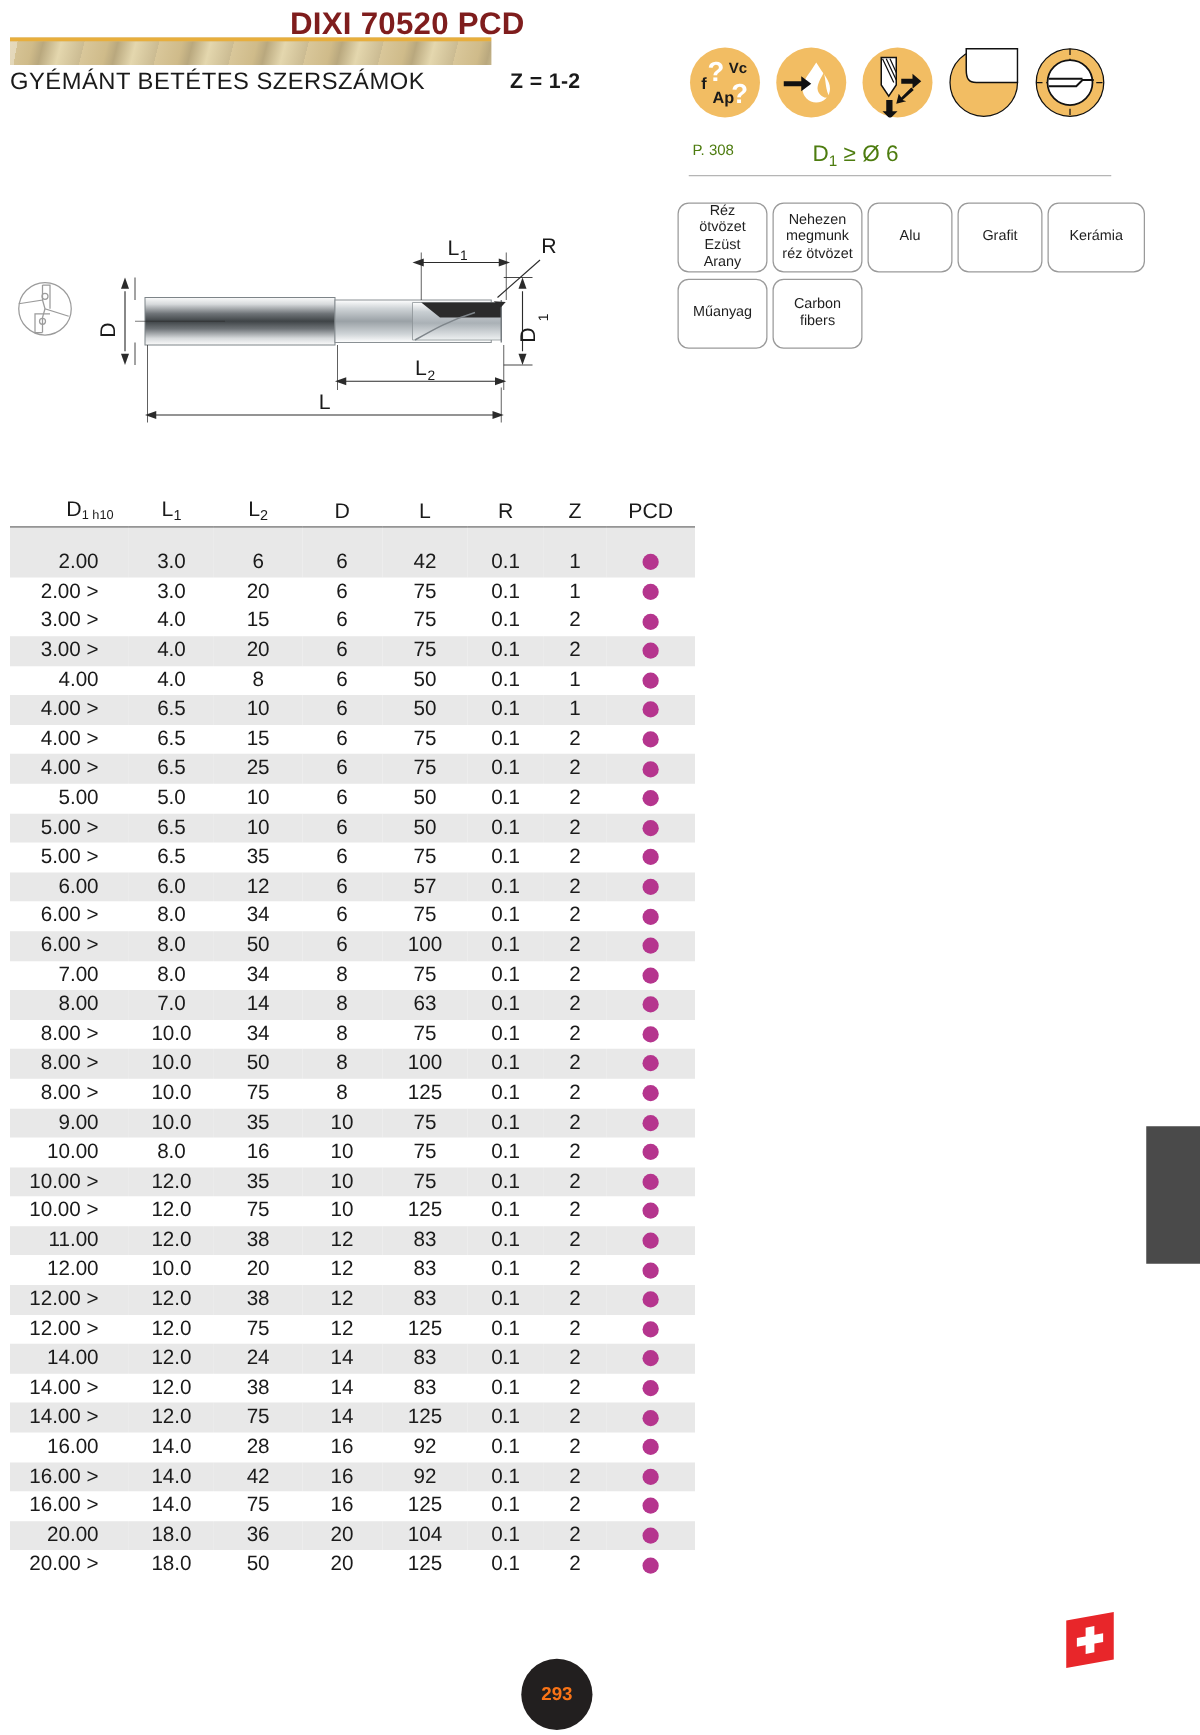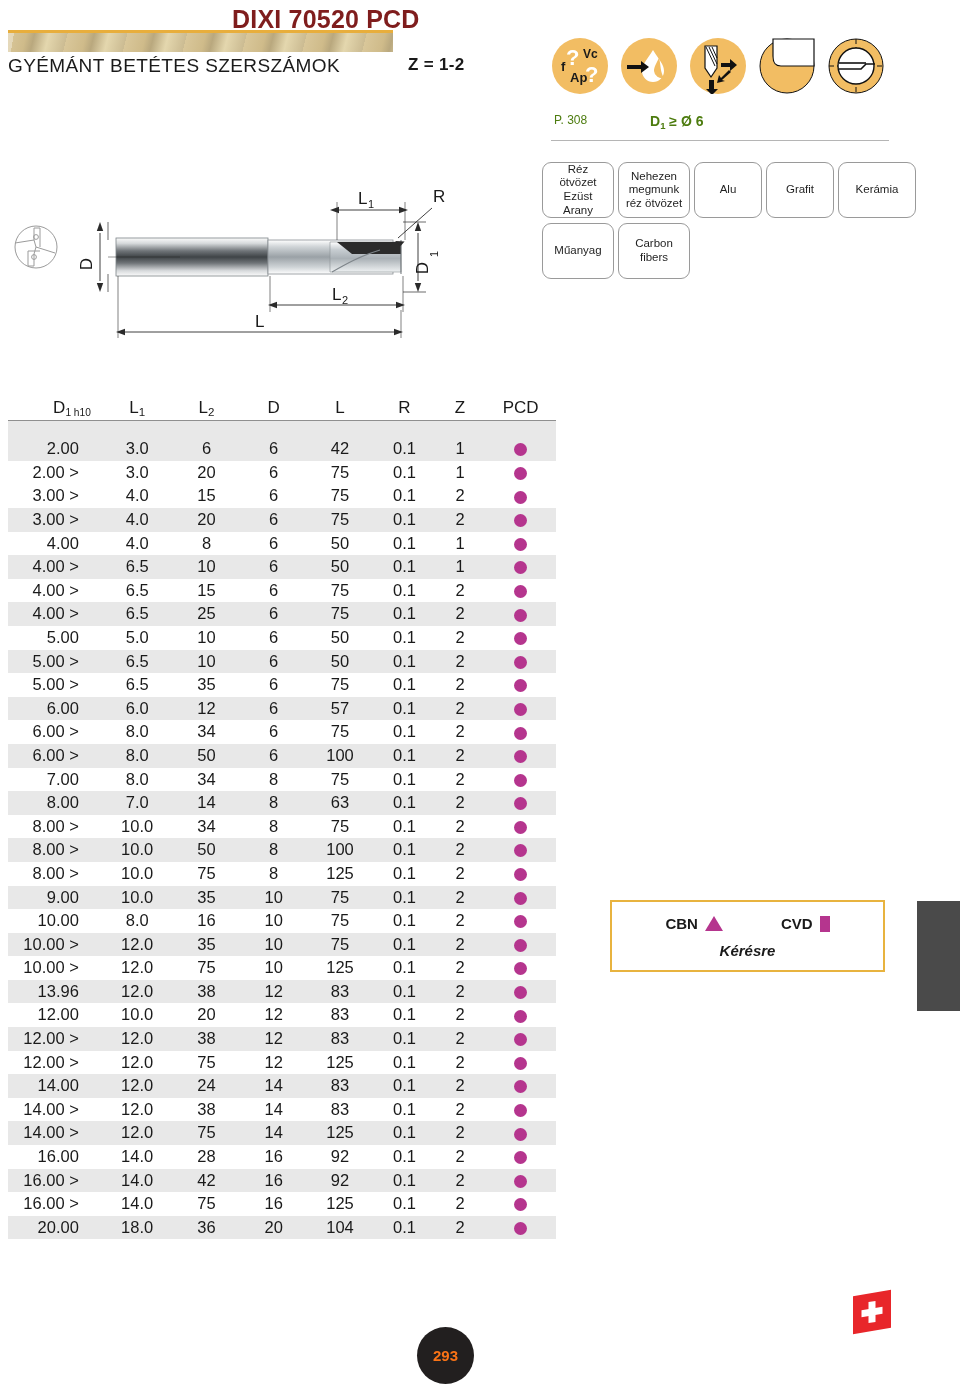--- a/index.html
+++ b/index.html
@@ -40,21 +40,21 @@
   .iconstrip { position: absolute; left: 552px; top: 38px; width: 330px; height: 56px; }
   .ico {
     position: absolute; top: 0; width: 56px; height: 56px;
     border-radius: 50%;
   }
   .ico-fill { background: #f2bd63; }
   .ico svg { position: absolute; left: 0; top: 0; width: 56px; height: 56px; }
   .ico-cap {
     position: absolute; top: 75px; font-size: 12px; color: #4d7c0f; white-space: nowrap;
   }
-  .ico-cap.bold { font-weight: bold; font-size: 14px; padding-left: 29px; }
+  .ico-cap.bold { font-weight: normal; font-size: 18px; padding-left: 29px; }
   .sub { font-size: .68em; vertical-align: -.28em; }
   .sup10 { font-size: .60em; vertical-align: -.25em; letter-spacing: 0; }
 
   .hdr-rule {
     position: absolute; left: 551px; top: 140px; width: 338px; height: 0;
     border-top: 1.5px solid #b5b5b5;
   }
 
   
   .tags { position: absolute; left: 542px; top: 162px; width: 400px; }
@@ -557,21 +557,21 @@
             <td class="c0">10.00 &gt;</td>
             <td class="c1">12.0</td>
             <td class="c2">75</td>
             <td class="c3">10</td>
             <td class="c4">125</td>
             <td class="c5">0.1</td>
             <td class="c6">2</td>
             <td class="c7"><span class="pcd-dot"></span></td>
           </tr>
           <tr class="alt">
-            <td class="c0">13.96</td>
+            <td class="c0">11.00</td>
             <td class="c1">12.0</td>
             <td class="c2">38</td>
             <td class="c3">12</td>
             <td class="c4">83</td>
             <td class="c5">0.1</td>
             <td class="c6">2</td>
             <td class="c7"><span class="pcd-dot"></span></td>
           </tr>
           <tr>
             <td class="c0">12.00</td>
@@ -666,37 +666,34 @@
           <tr class="alt">
             <td class="c0">20.00</td>
             <td class="c1">18.0</td>
             <td class="c2">36</td>
             <td class="c3">20</td>
             <td class="c4">104</td>
             <td class="c5">0.1</td>
             <td class="c6">2</td>
             <td class="c7"><span class="pcd-dot"></span></td>
           </tr>
+          <tr>
+            <td class="c0">20.00 &gt;</td>
+            <td class="c1">18.0</td>
+            <td class="c2">50</td>
+            <td class="c3">20</td>
+            <td class="c4">125</td>
+            <td class="c5">0.1</td>
+            <td class="c6">2</td>
+            <td class="c7"><span class="pcd-dot"></span></td>
+          </tr>
         </tbody>
     </table>
   </div>
 
-  <div class="legend">
-    <div class="legend-row">
-      <div class="leg-item">
-        <span>CBN</span>
-        <span class="tri"></span>
-      </div>
-      <div class="leg-item">
-        <span>CVD</span>
-        <span class="sq"></span>
-      </div>
-    </div>
-    <div class="legend-note">Kérésre</div>
-  </div>
 
   <div class="side-tab"></div>
 
   <div class="pagebubble">
     <span>293</span>
   </div>
   <div class="swissflag">
       <i></i>
     </div>
 

